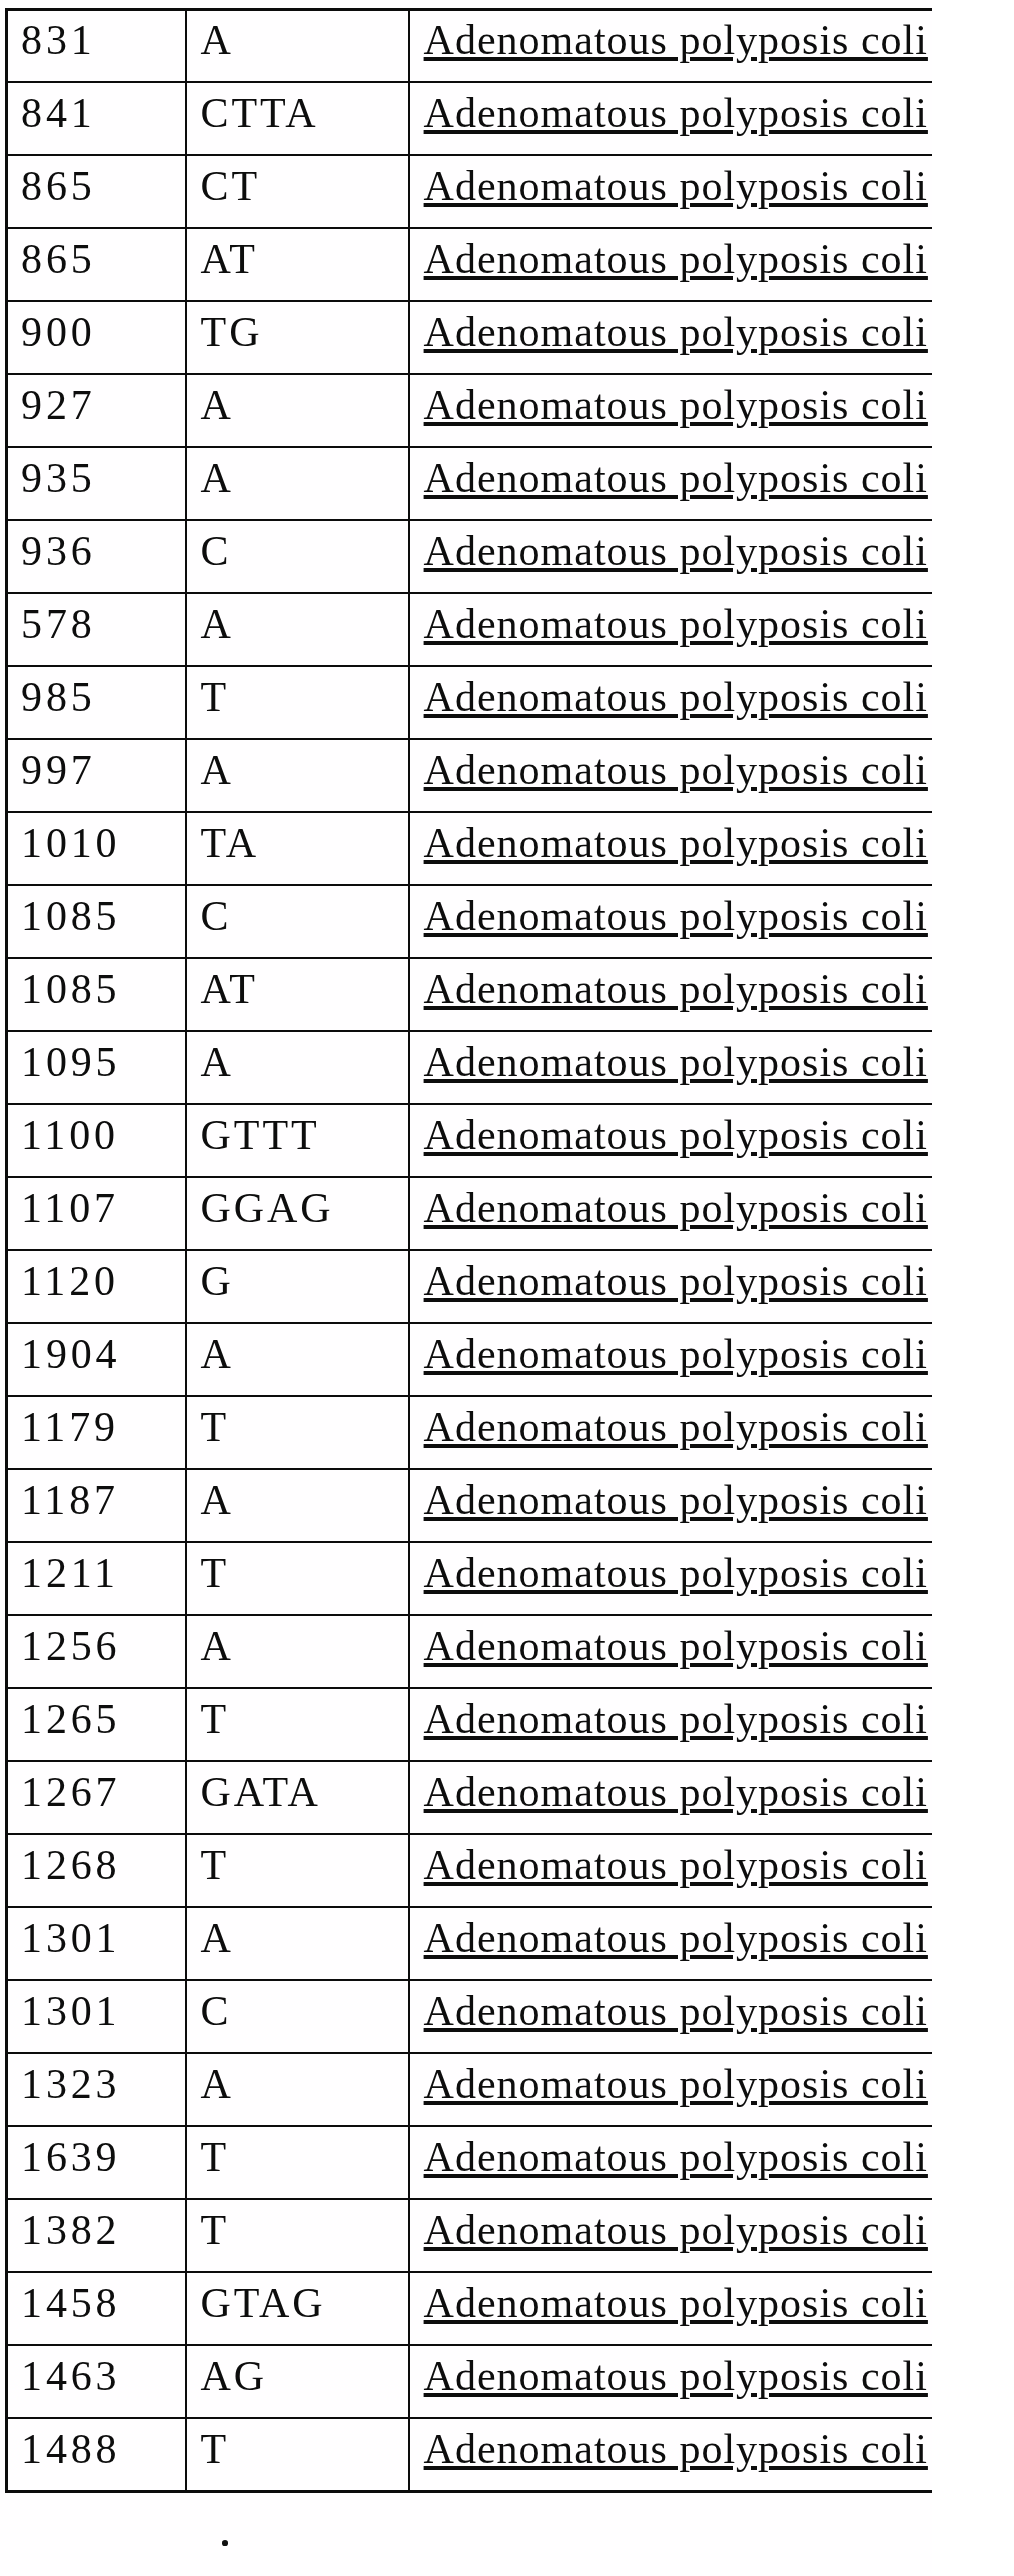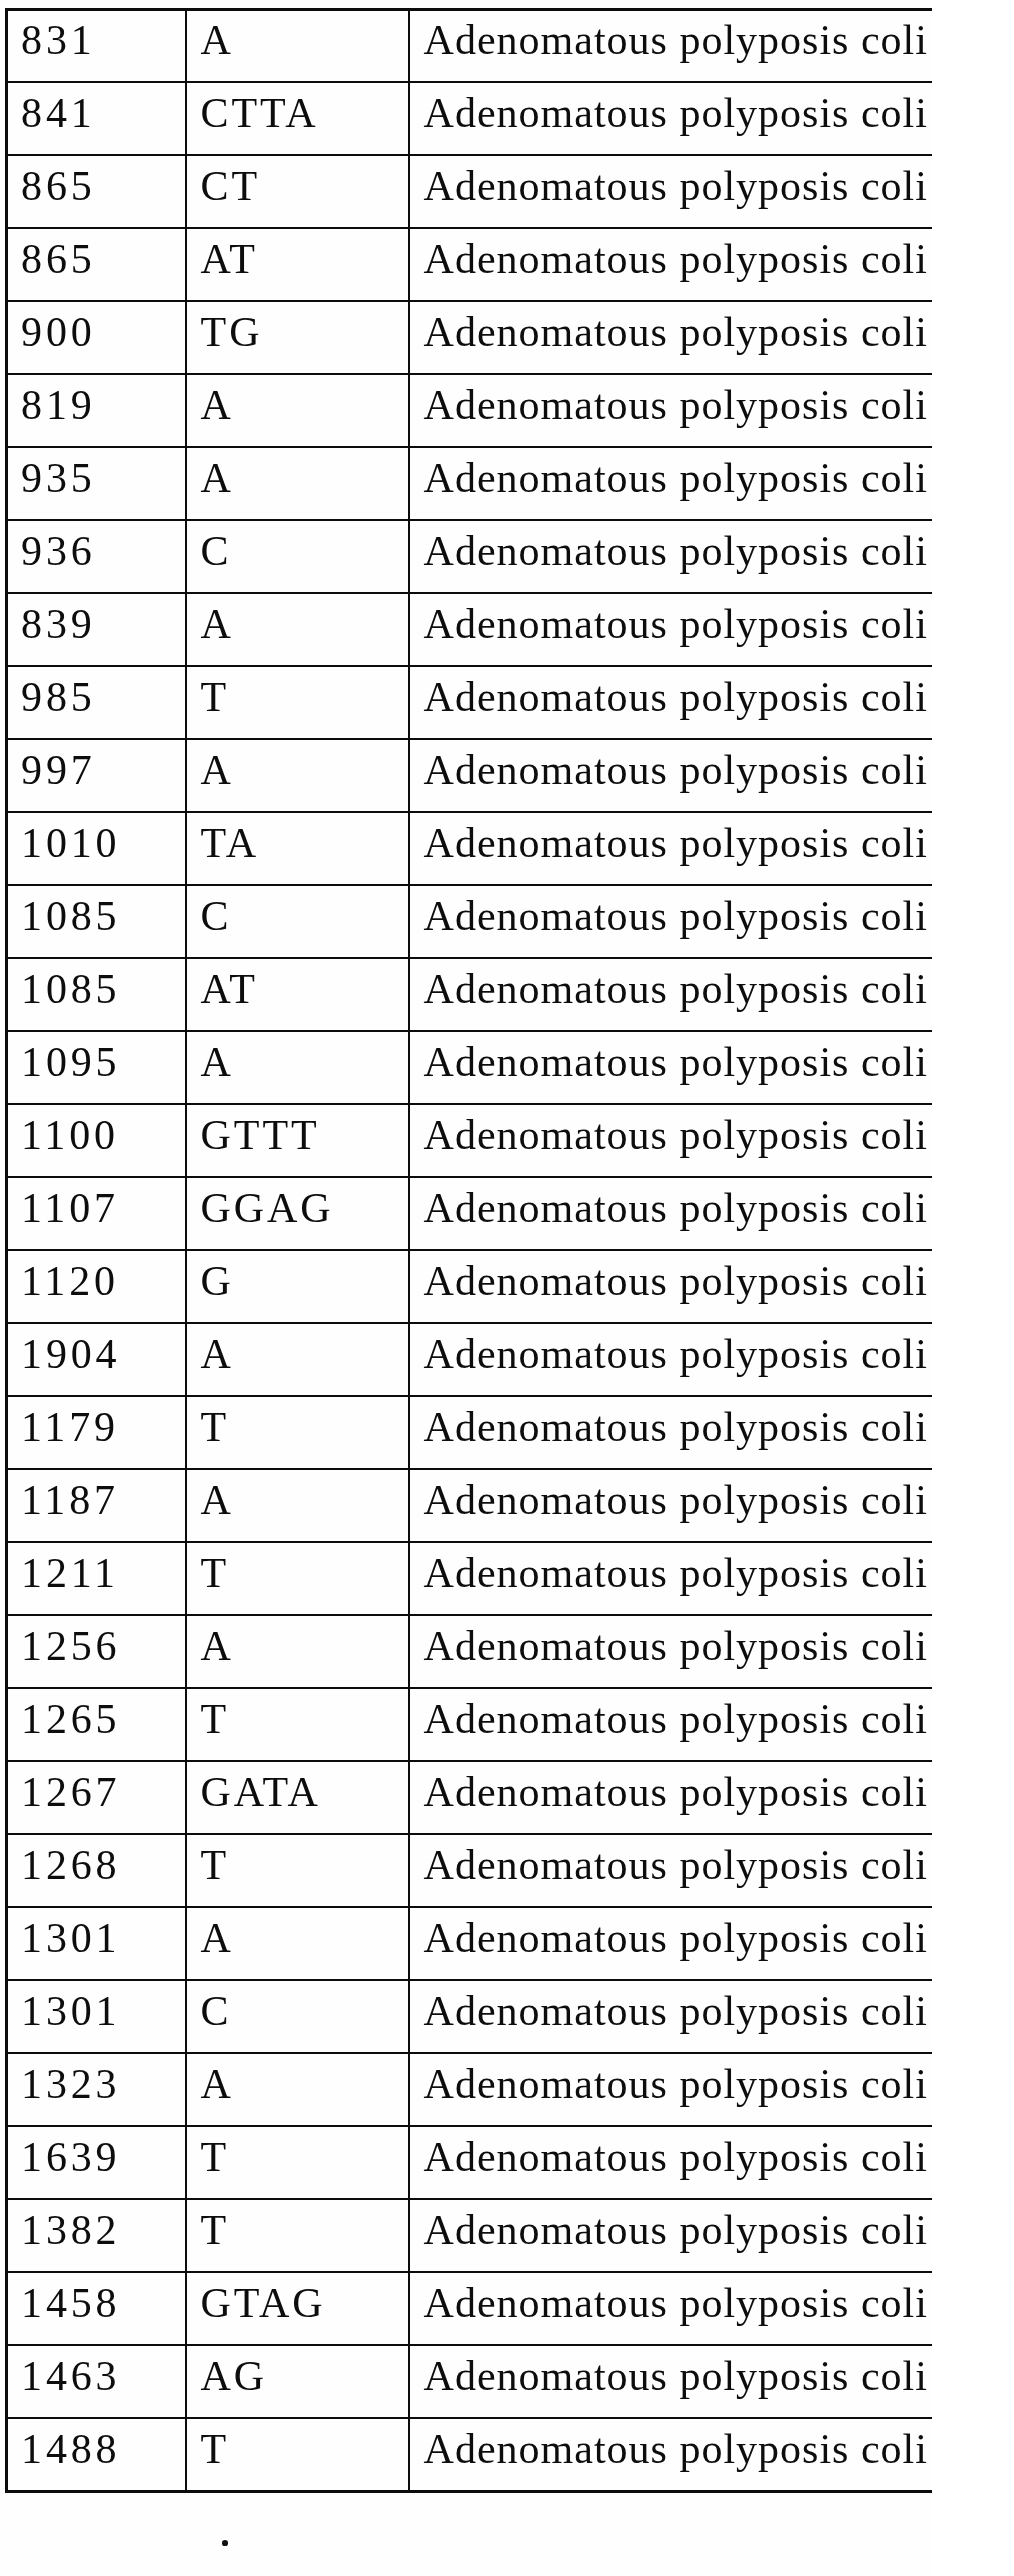--- a/index.html
+++ b/index.html
@@ -33,21 +33,21 @@
     padding: 7.6px 5.7px 0 13.3px;
     font-size: 42px;
     line-height: 1.08;
     color: #0d0d0d;
     white-space: nowrap;
     overflow: hidden;
   }
   .mut-table { border: 3.8px solid #0c0c0c; }
   .col-pos  { width: 180px; letter-spacing: 3.8px; }
   .col-seq  { width: 223px; letter-spacing: 2.9px; }
-  .col-gene { width: 592px; letter-spacing: 1px; padding-left: 11.4px; }
+  .col-gene { width: 592px; letter-spacing: 1px; padding-left: 11.4px; text-decoration: underline; }
   
   .stray-dot {
     position: absolute;
     left: 222px;
     top: 2540px;
     width: 5.7px;
     height: 5.7px;
     background: #111111;
     border-radius: 50%;
   }
@@ -83,39 +83,39 @@
   </tr>
 
   <tr>
     <td class="col-pos"><span>900</span></td>
     <td class="col-seq"><span>TG</span></td>
     <td class="col-gene"><span>Adenomatous polyposis coli</span></td>
   </tr>
 
 
   <tr>
-    <td class="col-pos"><span>819</span></td>
+    <td class="col-pos"><span>927</span></td>
     <td class="col-seq"><span>A</span></td>
     <td class="col-gene"><span>Adenomatous polyposis coli</span></td>
   </tr>
 
   <tr>
     <td class="col-pos"><span>935</span></td>
     <td class="col-seq"><span>A</span></td>
     <td class="col-gene"><span>Adenomatous polyposis coli</span></td>
   </tr>
 
   <tr>
     <td class="col-pos"><span>936</span></td>
     <td class="col-seq"><span>C</span></td>
     <td class="col-gene"><span>Adenomatous polyposis coli</span></td>
   </tr>
 
   <tr>
-    <td class="col-pos"><span>839</span></td>
+    <td class="col-pos"><span>578</span></td>
     <td class="col-seq"><span>A</span></td>
     <td class="col-gene"><span>Adenomatous polyposis coli</span></td>
   </tr>
 
   <tr>
     <td class="col-pos"><span>985</span></td>
     <td class="col-seq"><span>T</span></td>
     <td class="col-gene"><span>Adenomatous polyposis coli</span></td>
   </tr>
 

